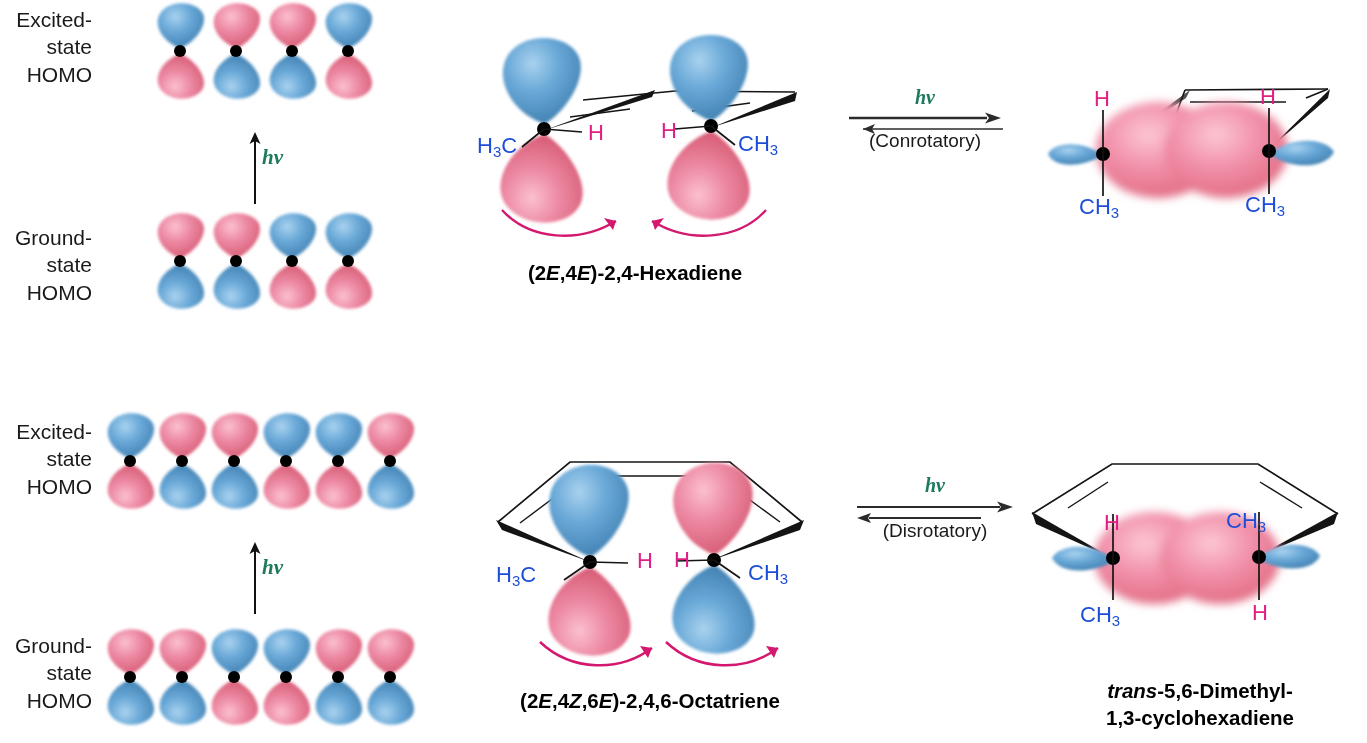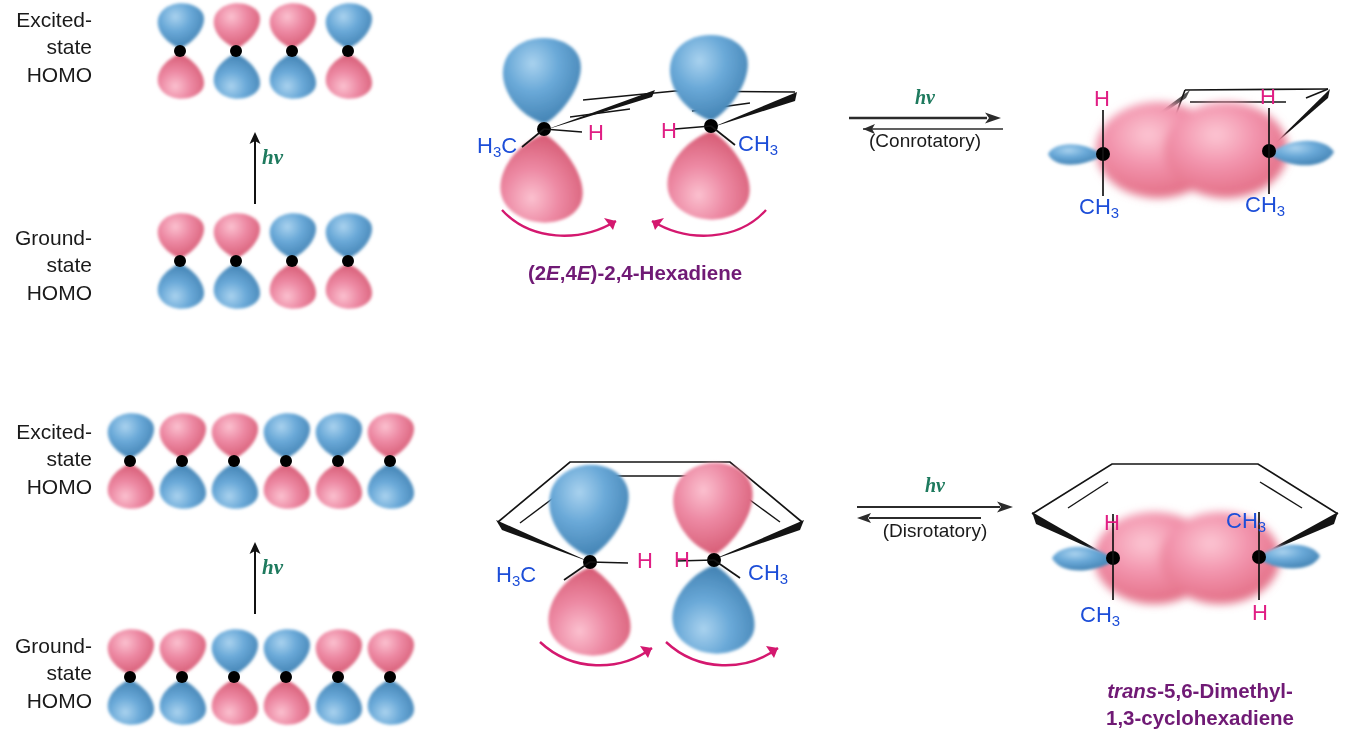--- a/index.html
+++ b/index.html
@@ -32,21 +32,21 @@
   .rxn-bot{
     position:absolute;color:#1a1a1a;
     font-family:"Liberation Sans", sans-serif;
     font-size:19px;white-space:nowrap;text-align:center;
   }
 
   
   .caption{
     position:absolute;text-align:center;
     font-family:"Liberation Sans", sans-serif;
-    font-weight:bold;font-size:20.5px;color:#701a75;
+    font-weight:bold;font-size:20.5px;color:#000000;
     line-height:1.30;white-space:nowrap;
   }
   .caption i{font-style:italic;}
 
   
   .atom{
     position:absolute;color:#1d4ed8;
     font-family:"Liberation Sans", sans-serif;
     font-size:22px;white-space:nowrap;line-height:1;
   }
@@ -351,20 +351,21 @@
     <path d="M60 192 C 92 222, 140 222, 172 198" fill="none" stroke="#d4186f" stroke-width="2.4"></path>
     <path d="M172 198 L 160 196 L 168 208 Z" fill="#d4186f"></path>
     <path d="M186 192 C 218 222, 266 222, 298 198" fill="none" stroke="#d4186f" stroke-width="2.4"></path>
     <path d="M298 198 L 286 196 L 294 208 Z" fill="#d4186f"></path>
   </svg>
   <div class="atom" style="left:496px;top:564px;">H<sub>3</sub>C</div>
   <div class="atom pink" style="left:637px;top:550px;">H</div>
   <div class="atom pink" style="left:674px;top:549px;">H</div>
   <div class="atom" style="left:748px;top:562px;">CH<sub>3</sub></div>
 
+  <div class="caption" style="left:480px;top:688px;width:340px;">(2<i>E</i>,4<i>Z</i>,6<i>E</i>)-2,4,6-Octatriene</div>
 
   <svg class="linework" width="160" height="32" style="left:855px;top:496px;">
     <line x1="2" y1="11" x2="145" y2="11" stroke="#2b2b2b" stroke-width="2.2"></line>
     <path d="M158 11 L 142 5.5 L 146 11 L 142 16.5 Z" fill="#2b2b2b"></path>
     <line x1="14" y1="22" x2="126" y2="22" stroke="#2b2b2b" stroke-width="2.2"></line>
     <path d="M2 22 L 16 17 L 13 22 L 16 27 Z" fill="#2b2b2b"></path>
   </svg>
   <div class="rxn-top" style="left:855px;top:474px;width:160px;">hν</div>
   <div class="rxn-bot" style="left:835px;top:520px;width:200px;">(Disrotatory)</div>
 

